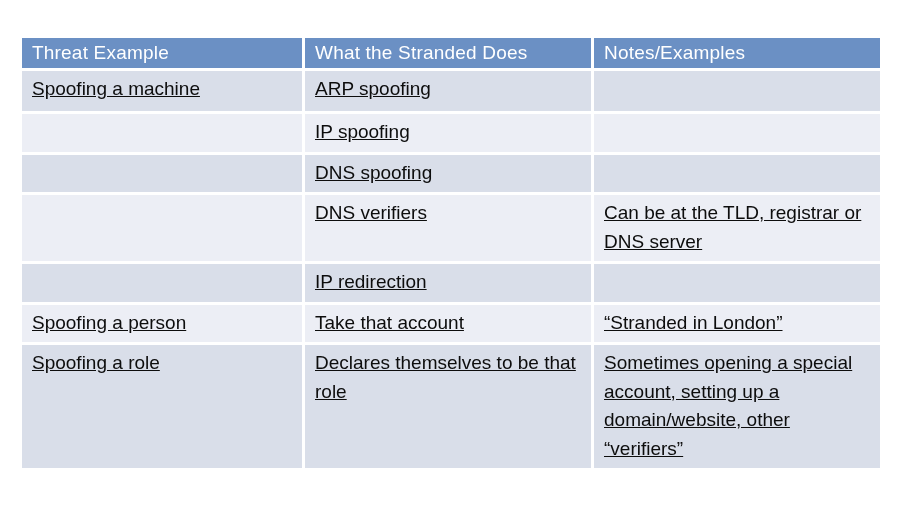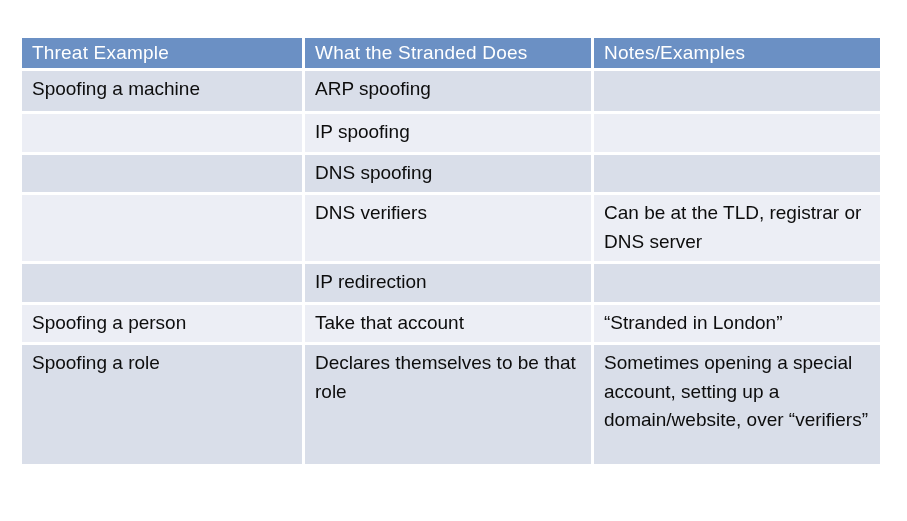--- a/index.html
+++ b/index.html
@@ -40,20 +40,21 @@
     vertical-align: middle;
     height: 33px;
     padding: 2px 10px;
     letter-spacing: 0.2px;
   }
   td {
     color: var(--body-text, #0d0d0d);
     vertical-align: top;
     padding: 4px 10px 5px 10px;
     line-height: 1.5;
+    text-decoration: underline;
   }
   tbody tr:nth-child(odd) td  { background: var(--row-band-dark, #D9DEE9); }
   tbody tr:nth-child(even) td { background: var(--row-band-light, #ECEEF5); }
   tr.row-0 td { height: 43px; }
   tr.row-1 td, tr.row-2 td, tr.row-4 td, tr.row-5 td, tr.row-6 td { height: 39px; }
   tr.row-3 td { height: 68px; }
   tr.row-7 td { height: 122px; }
 </style>
 </head>
 <body>
@@ -99,17 +100,17 @@
         <td></td>
       </tr>
       <tr class="row-5">
         <td>Spoofing a person</td>
         <td>Take that account</td>
         <td>“Stranded in London”</td>
       </tr>
       <tr class="row-7">
         <td>Spoofing a role</td>
         <td>Declares themselves to be that role</td>
-        <td>Sometimes opening a special account, setting up a domain/website, over “verifiers”</td>
+        <td>Sometimes opening a special account, setting up a domain/website, other “verifiers”</td>
       </tr>
     </tbody>
   </table>
 </div>
 
 </body></html>

